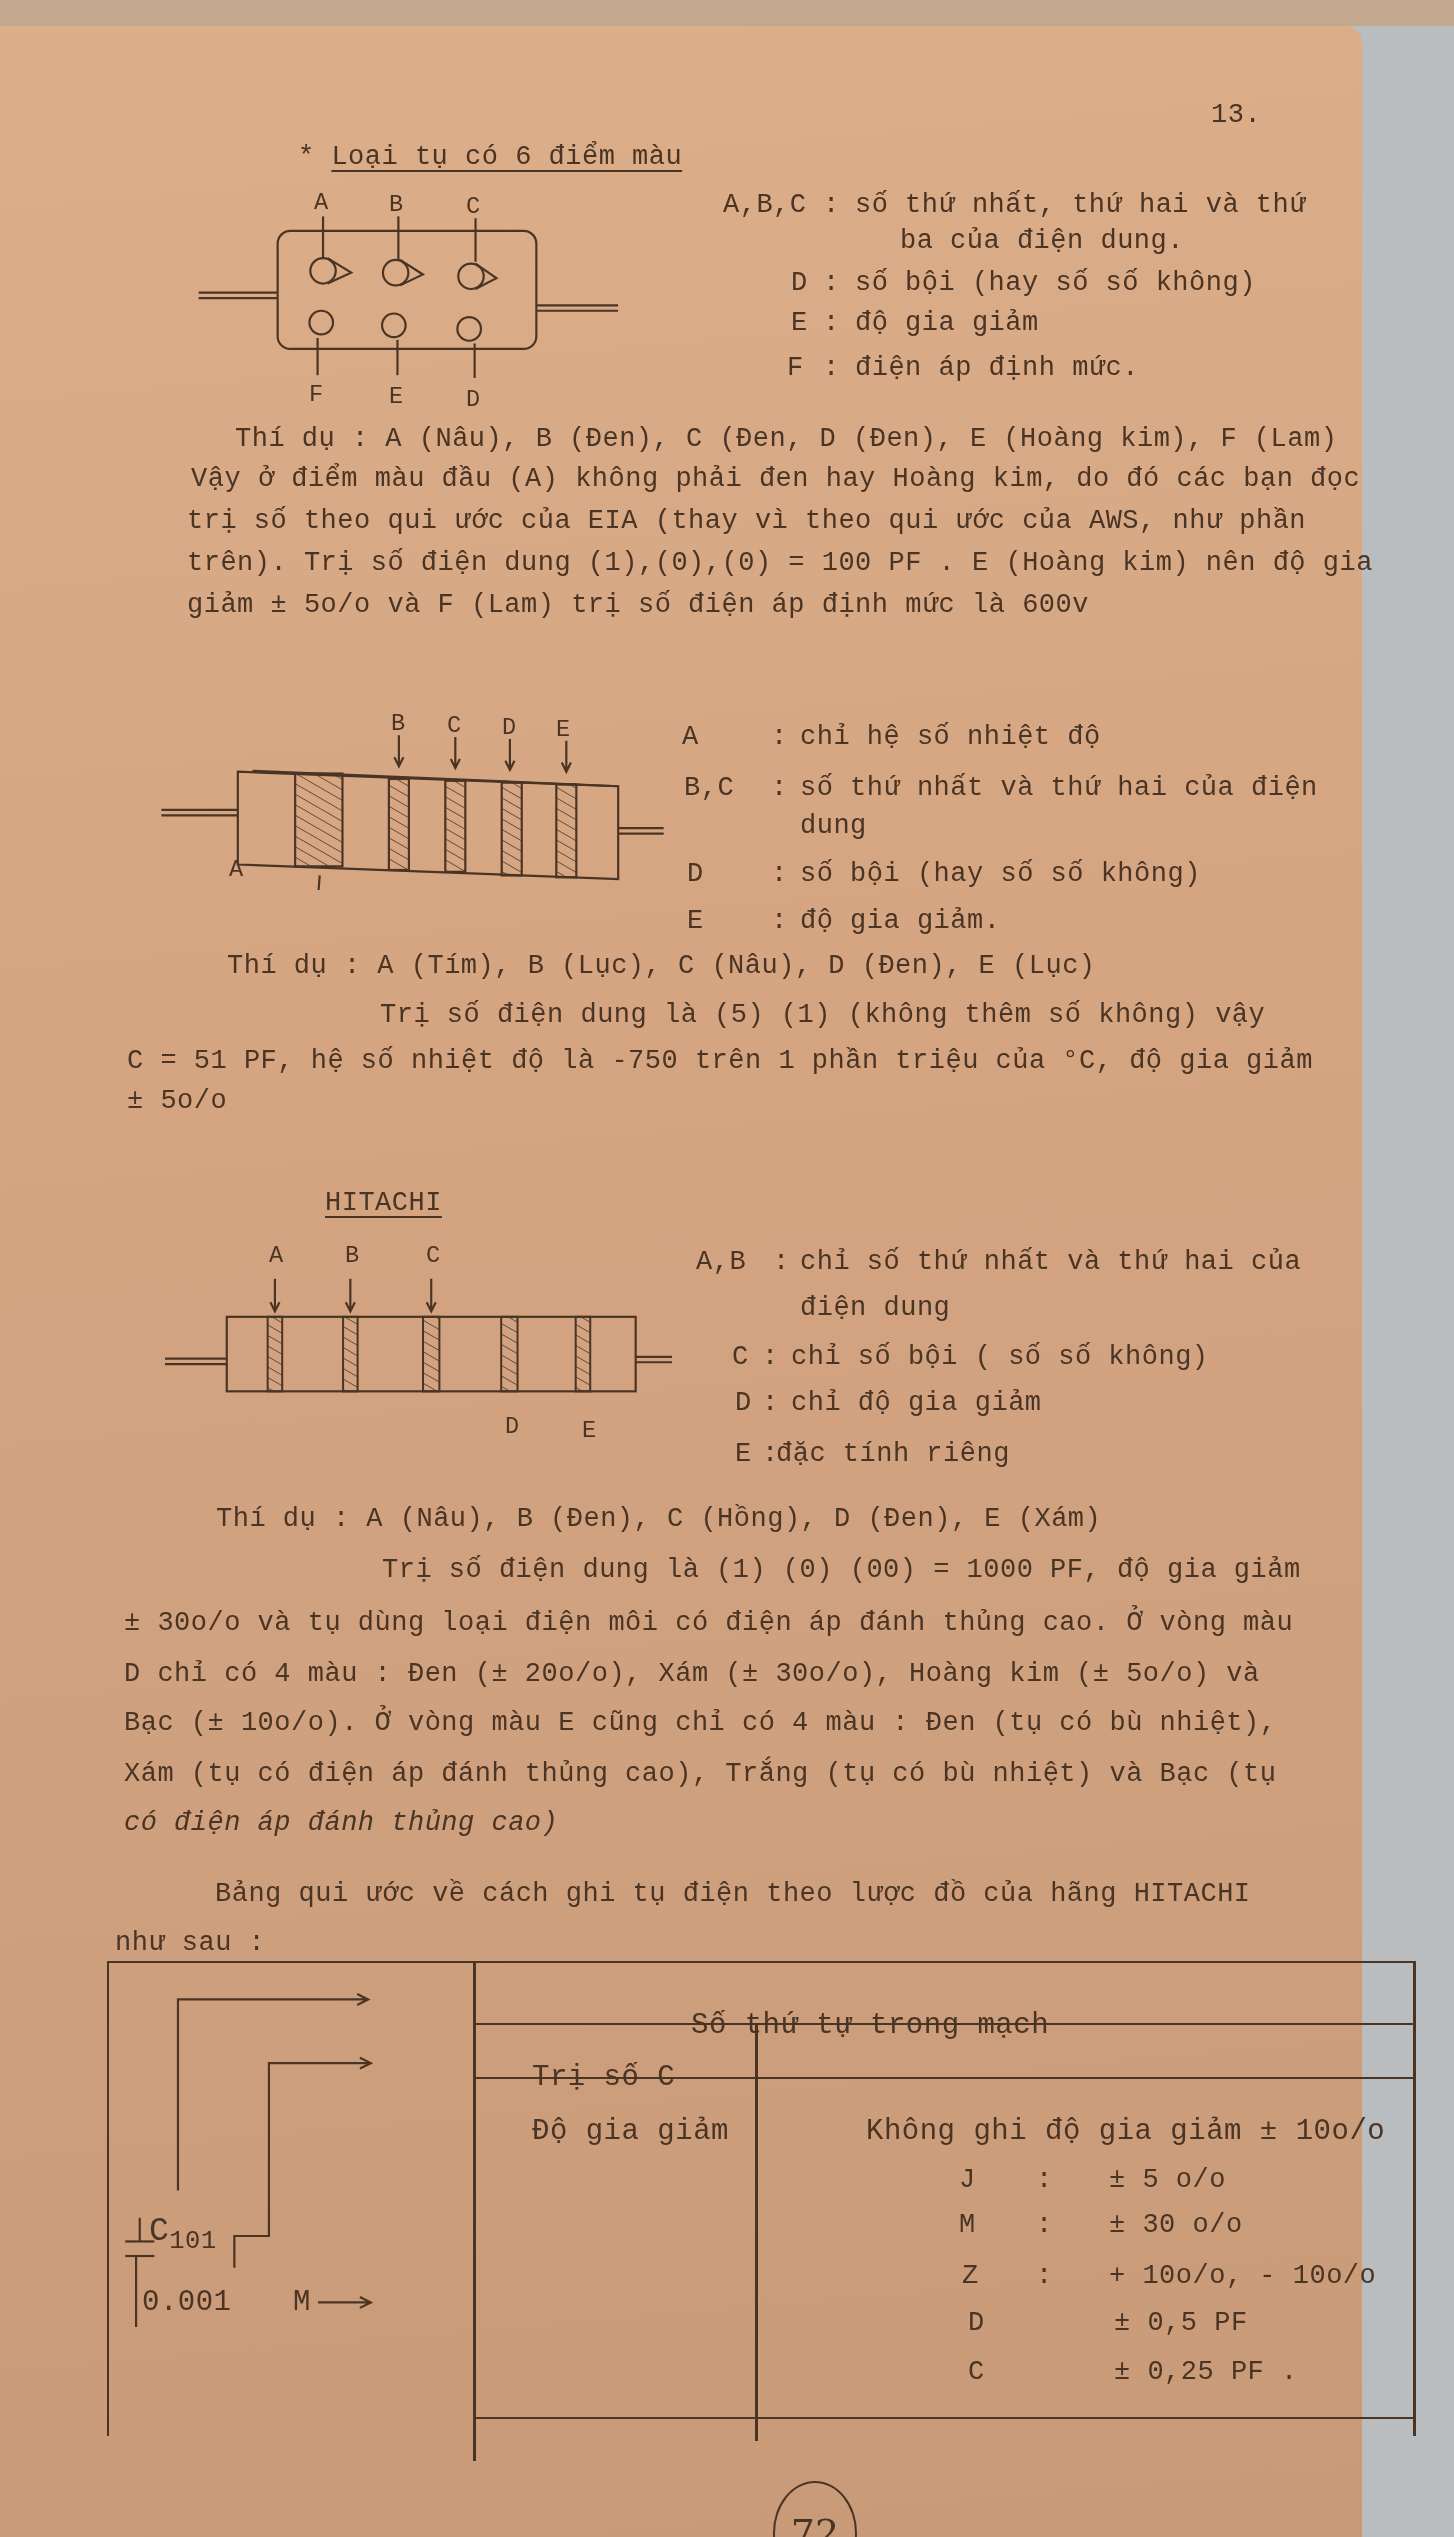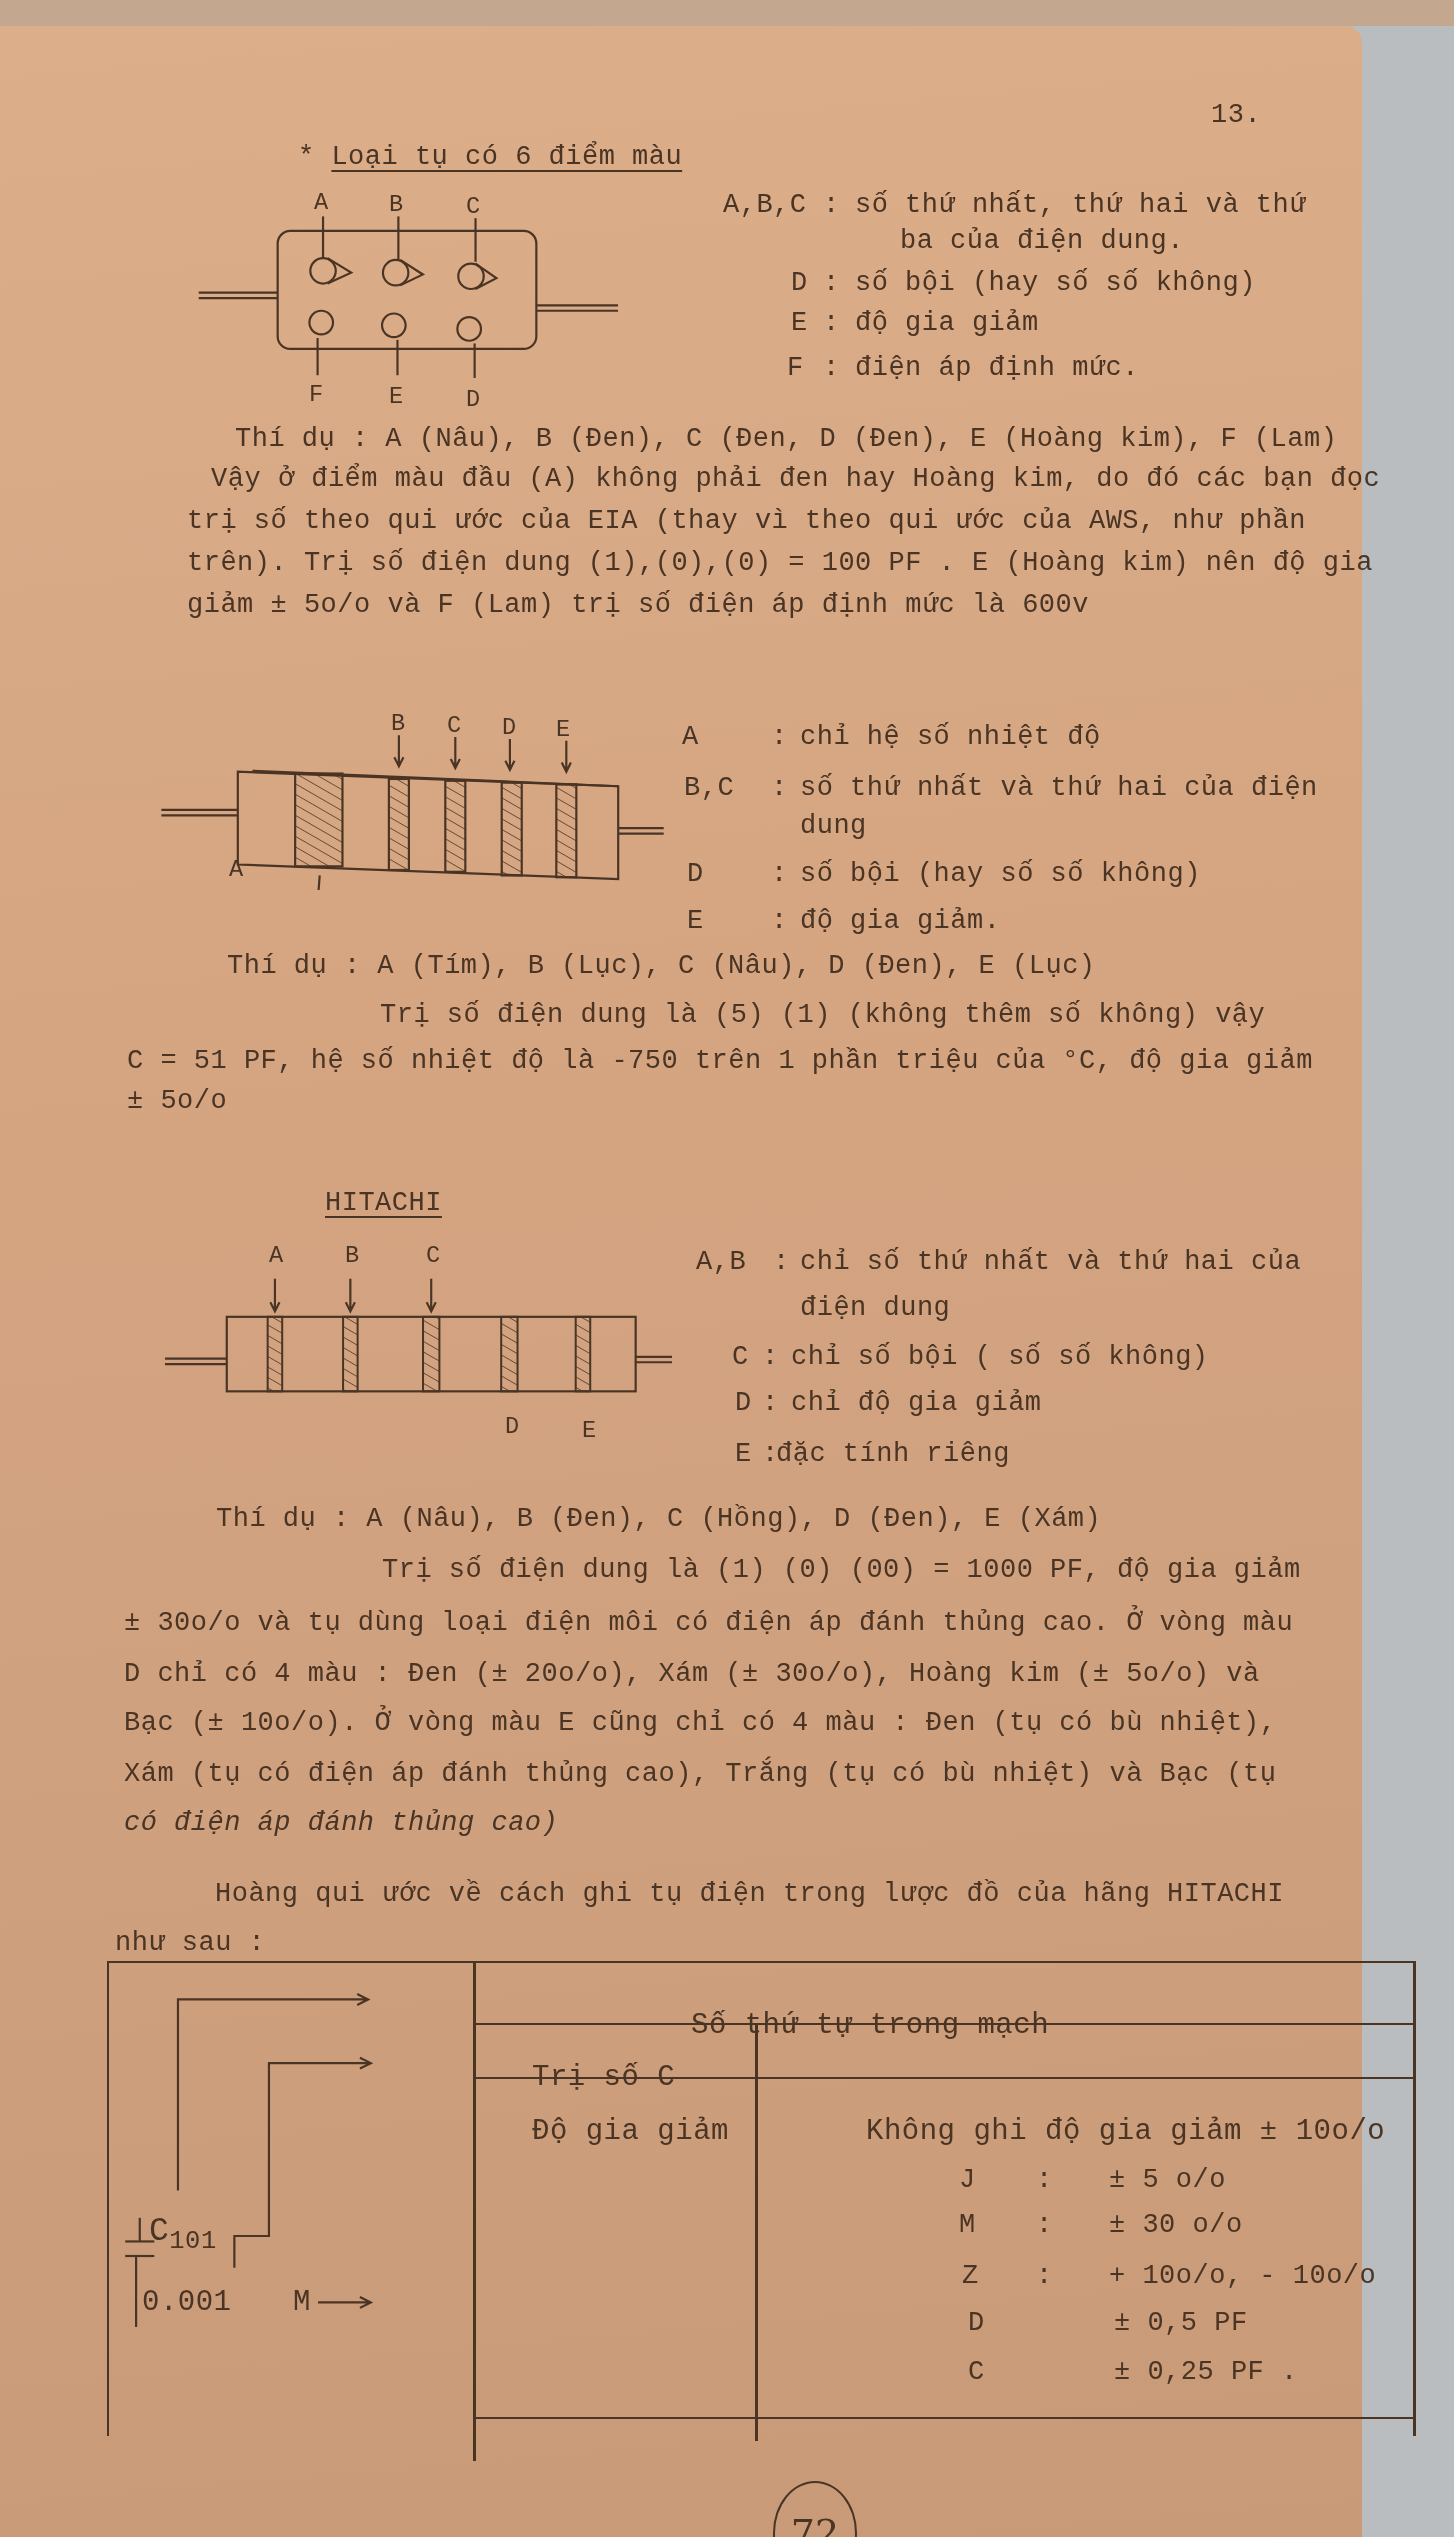--- a/index.html
+++ b/index.html
@@ -85,21 +85,21 @@
     <div class="abs t" style="left:791px;top:284px;">E</div>
     <div class="abs t" style="left:823px;top:284px;">:</div>
     <div class="abs t" style="left:855px;top:284px;">độ gia giảm</div>
     <div class="abs t" style="left:787px;top:329px;">F</div>
     <div class="abs t" style="left:823px;top:329px;">:</div>
     <div class="abs t" style="left:855px;top:329px;">điện áp định mức.</div>
   </div>
 
   <div>
     <div class="abs t" style="left:235px;top:400px;">Thí dụ : A (Nâu), B (Đen), C (Đen, D (Đen), E (Hoàng kim), F (Lam)</div>
-    <div class="abs t" style="left:191px;top:440px;margin-left:20px;">Vậy ở điểm màu đầu (A) không phải đen hay Hoàng kim, do đó các bạn đọc</div>
+    <div class="abs t" style="left:191px;top:440px;">Vậy ở điểm màu đầu (A) không phải đen hay Hoàng kim, do đó các bạn đọc</div>
     <div class="abs t" style="left:187px;top:482px;">trị số theo qui ước của EIA (thay vì theo qui ước của AWS, như phần</div>
     <div class="abs t" style="left:187px;top:524px;">trên). Trị số điện dung (1),(0),(0) = 100 PF . E (Hoàng kim) nên độ gia</div>
     <div class="abs t" style="left:187px;top:566px;">giảm ± 5o/o và F (Lam) trị số điện áp định mức là 600v</div>
   </div>
 
 
   <svg class="abs" style="left:145px;top:682px;" width="546" height="182" viewBox="0 0 600 200">
     <defs>
       <pattern id="hatch" width="10" height="10" patternUnits="userSpaceOnUse" patternTransform="rotate(-60)">
         <line x1="0" y1="0" x2="0" y2="10" stroke="#4a3424" stroke-width="1.6"></line>
@@ -193,21 +193,21 @@
   <div>
     <div class="abs t" style="left:216px;top:1480px;">Thí dụ : A (Nâu), B (Đen), C (Hồng), D (Đen), E (Xám)</div>
     <div class="abs t" style="left:382px;top:1531px;">Trị số điện dung là (1) (0) (00) = 1000 PF, độ gia giảm</div>
     <div class="abs t" style="left:124px;top:1584px;">± 30o/o và tụ dùng loại điện môi có điện áp đánh thủng cao. Ở vòng màu</div>
     <div class="abs t" style="left:124px;top:1635px;">D chỉ có 4 màu : Đen (± 20o/o), Xám (± 30o/o), Hoàng kim (± 5o/o) và</div>
     <div class="abs t" style="left:124px;top:1684px;">Bạc (± 10o/o). Ở vòng màu E cũng chỉ có 4 màu : Đen (tụ có bù nhiệt),</div>
     <div class="abs t" style="left:124px;top:1735px;">Xám (tụ có điện áp đánh thủng cao), Trắng (tụ có bù nhiệt) và Bạc (tụ</div>
     <div class="abs t" style="left:124px;top:1784px;font-style:italic;">có điện áp đánh thủng cao)</div>
   </div>
 
-  <div class="abs t" style="left:215px;top:1855px;">Hoàng qui ước về cách ghi tụ điện trong lược đồ của hãng HITACHI</div>
+  <div class="abs t" style="left:215px;top:1855px;">Bảng qui ước về cách ghi tụ điện theo lược đồ của hãng HITACHI</div>
   <div class="abs t" style="left:115px;top:1904px;">như sau :</div>
 
   <div>
     <div class="tbl" style="left:107px;top:1935px;width:1307px;height:473px;border-bottom:none;border-right:none;"></div>
     <div class="cell-line" style="left:1413px;top:1937px;width:2.7px;height:473px;"></div>
     <div class="cell-line" style="left:473px;top:1937px;width:2.7px;height:498px;"></div>
     <div class="cell-line" style="left:473px;top:1997px;width:942px;height:2.7px;"></div>
     <div class="cell-line" style="left:473px;top:2051px;width:942px;height:2.7px;"></div>
     <div class="cell-line" style="left:755px;top:1997px;width:2.7px;height:418px;"></div>
     <div class="cell-line" style="left:473px;top:2391px;width:942px;height:2.7px;"></div>

